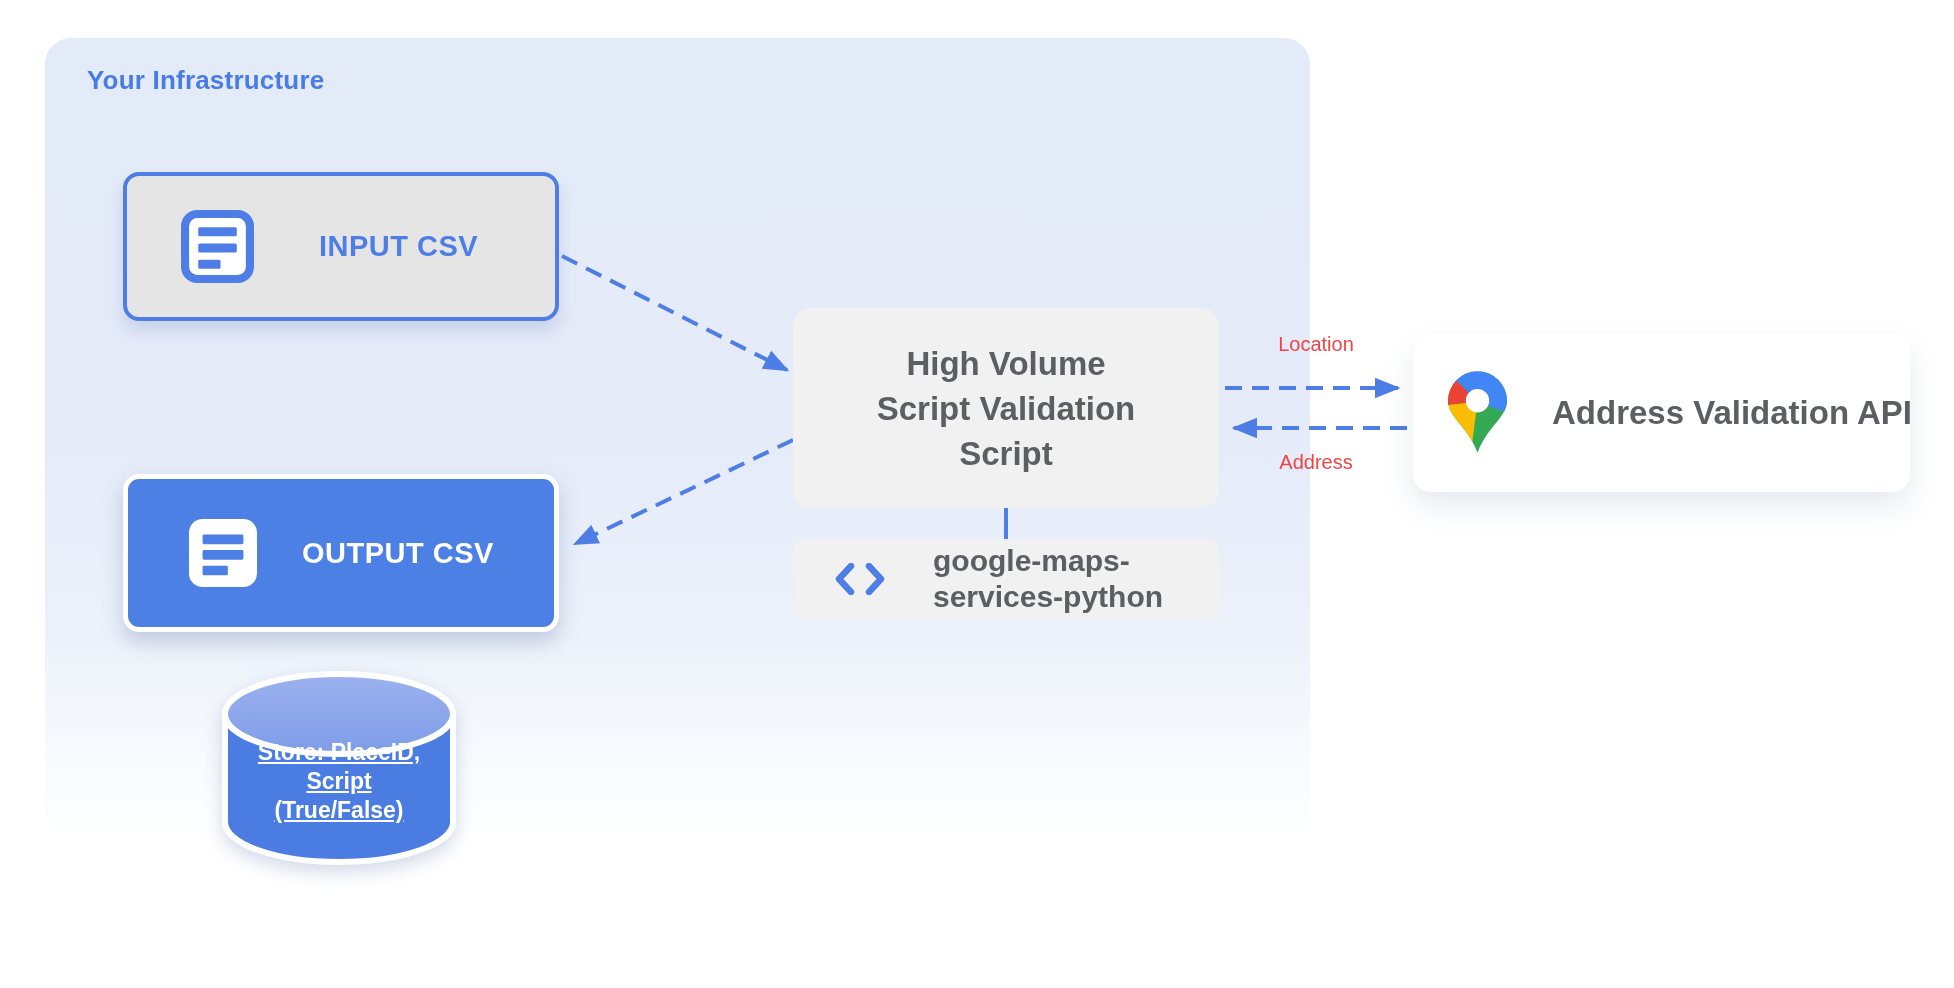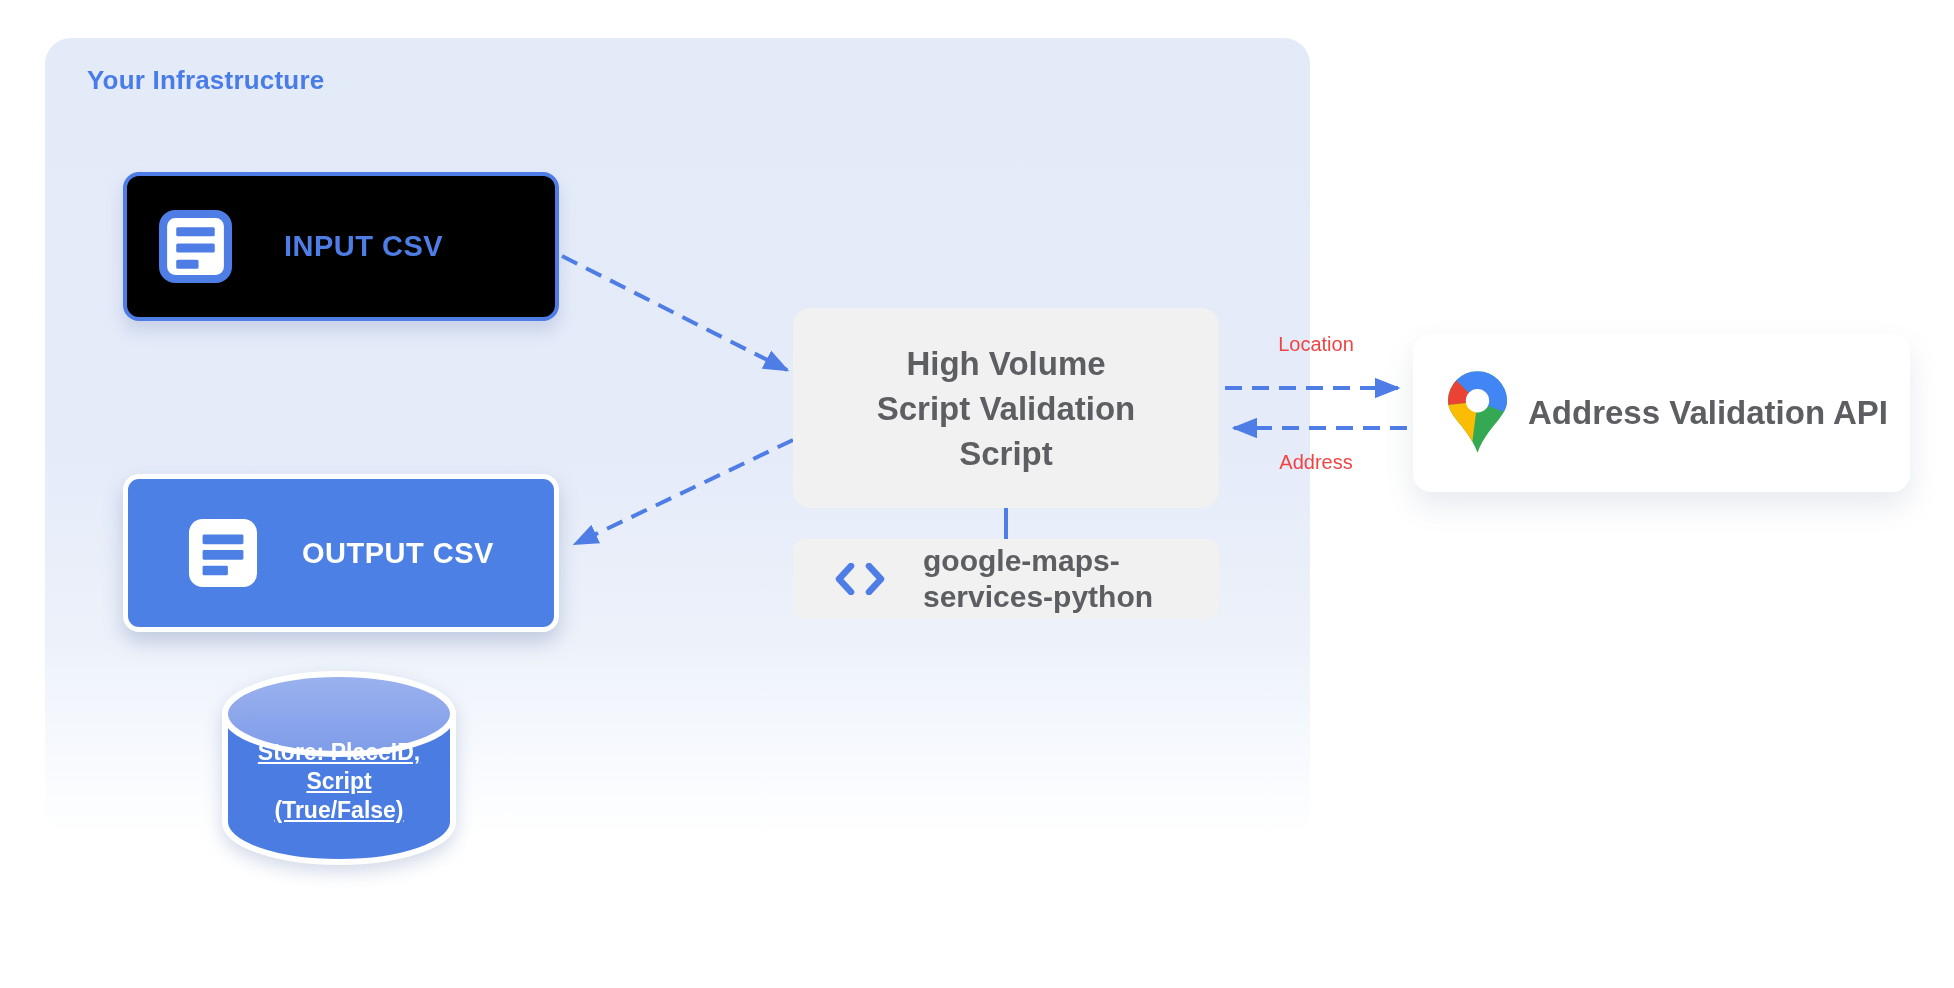--- a/index.html
+++ b/index.html
@@ -55,26 +55,26 @@
   .node {
     position: absolute;
     box-sizing: border-box;
     display: flex;
     align-items: center;
   }
 
   .input-box {
     left: 123px; top: 172px;
     width: 436px; height: 149px;
-    background: #000000;
+    background: #e5e5e5;
     border: 4px solid #4d7de5;
     border-radius: 16px;
     box-shadow: 0 10px 16px rgba(125, 145, 190, 0.28);
-    padding-left: 32px;
-    gap: 52px;
+    padding-left: 54px;
+    gap: 65px;
   }
   .input-box .label { color: #4d7de5; }
 
   .output-box {
     left: 123px; top: 474px;
     width: 436px; height: 158px;
     background: #4d80e4;
     border: 5px solid #ffffff;
     border-radius: 16px;
     box-shadow: 0 10px 20px rgba(110, 130, 175, 0.35);
@@ -124,39 +124,39 @@
     font-weight: bold;
     line-height: 45px;
   }
 
   .library-box {
     left: 793px; top: 539px;
     width: 426px; height: 80px;
     background: #f1f1f1;
     border-radius: 12px;
     padding-left: 42px;
-    gap: 38px;
+    gap: 48px;
   }
   .lib-text {
     color: #5c5e62;
     font-size: 30px;
     font-weight: bold;
     line-height: 36px;
     white-space: nowrap;
   }
 
   
   .api-box {
     left: 1413px; top: 334px;
     width: 497px; height: 158px;
     background: #ffffff;
     border-radius: 18px;
     box-shadow: 0 14px 30px rgba(85, 105, 145, 0.14);
     padding-left: 34px;
-    gap: 20px;
+    gap: 44px;
   }
   .api-label {
     color: #5c5e62;
     font-size: 33px;
     font-weight: bold;
     white-space: nowrap;
   }
 
   
   .edge-label {

